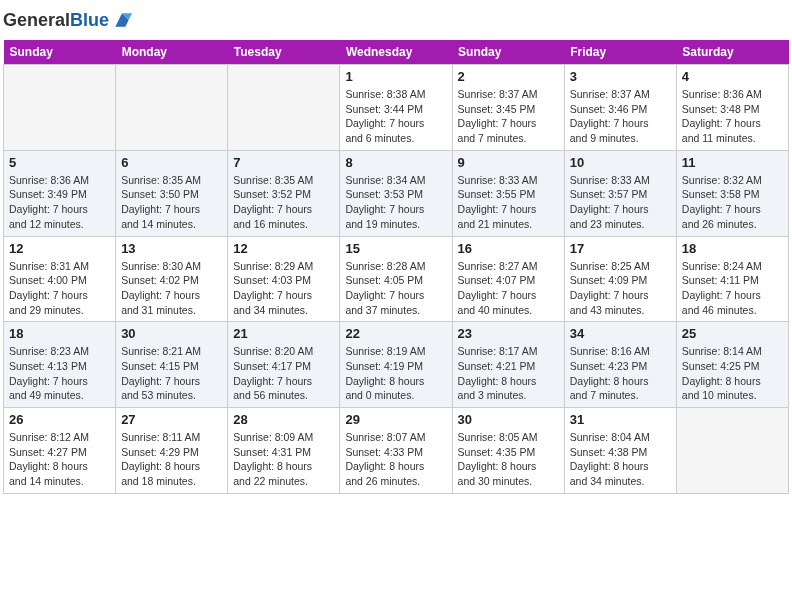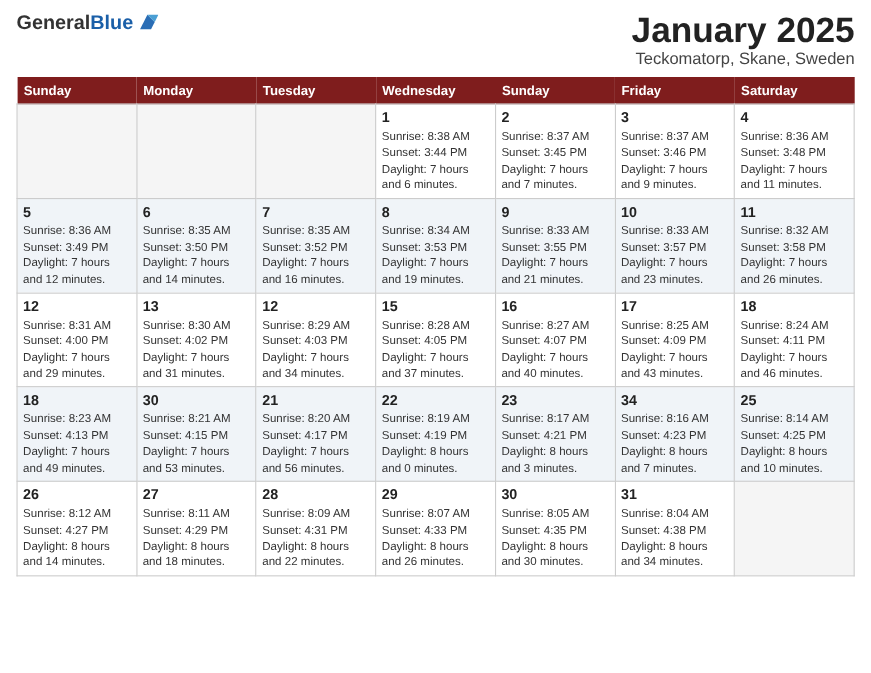--- a/index.html
+++ b/index.html
@@ -5,21 +5,21 @@
     * { box-sizing: border-box; margin: 0; padding: 0; }
     body {
       font-family: Arial, sans-serif;
       background: #fff;
       width: 792px;
       height: 612px;
       overflow: hidden;
     }
     .container {
       width: 792px;
-      padding: 10px 15px;
+      padding: 10px 3px;
     }
     .header {
       display: flex;
       justify-content: space-between;
       align-items: flex-start;
       margin-bottom: 8px;
     }
     .logo {
       display: flex;
       align-items: center;
@@ -47,21 +47,21 @@
     .subtitle {
       font-size: 15px;
       color: #444;
     }
     .calendar {
       width: 100%;
       border-collapse: collapse;
       font-size: 11px;
     }
     .calendar th {
-      background-color: #7f1d1d;
+      background-color: #a21caf;
       color: white;
       text-align: left;
       padding: 5px 6px;
       font-size: 12px;
       font-weight: bold;
     }
     .calendar td {
       border: 1px solid #ccc;
       vertical-align: top;
       padding: 4px 5px;
@@ -98,24 +98,20 @@
           <span>
             <span style="font-size:18px;font-weight:bold;color:#333;">General</span><span style="font-size:18px;font-weight:bold;color:#1a5fa8;">Blue</span>
           </span>
         </div>
         <svg class="logo-icon" viewBox="0 0 30 30" xmlns="http://www.w3.org/2000/svg" style="margin-left:3px;">
           <polygon points="5,25 15,5 25,15 20,25" fill="#2a6db5"></polygon>
           <polygon points="15,5 25,15 30,5" fill="#4a9fd4"></polygon>
         </svg>
       </div>
     </div>
-    <div class="title-area">
-      <div class="month-title">January 2025</div>
-      <div class="subtitle">Teckomatorp, Skane, Sweden</div>
-    </div>
   </div>
 
   <table class="calendar">
     <thead>
       <tr>
         <th>Sunday</th>
         <th>Monday</th>
         <th>Tuesday</th>
         <th>Wednesday</th>
         <th>Sunday</th>

